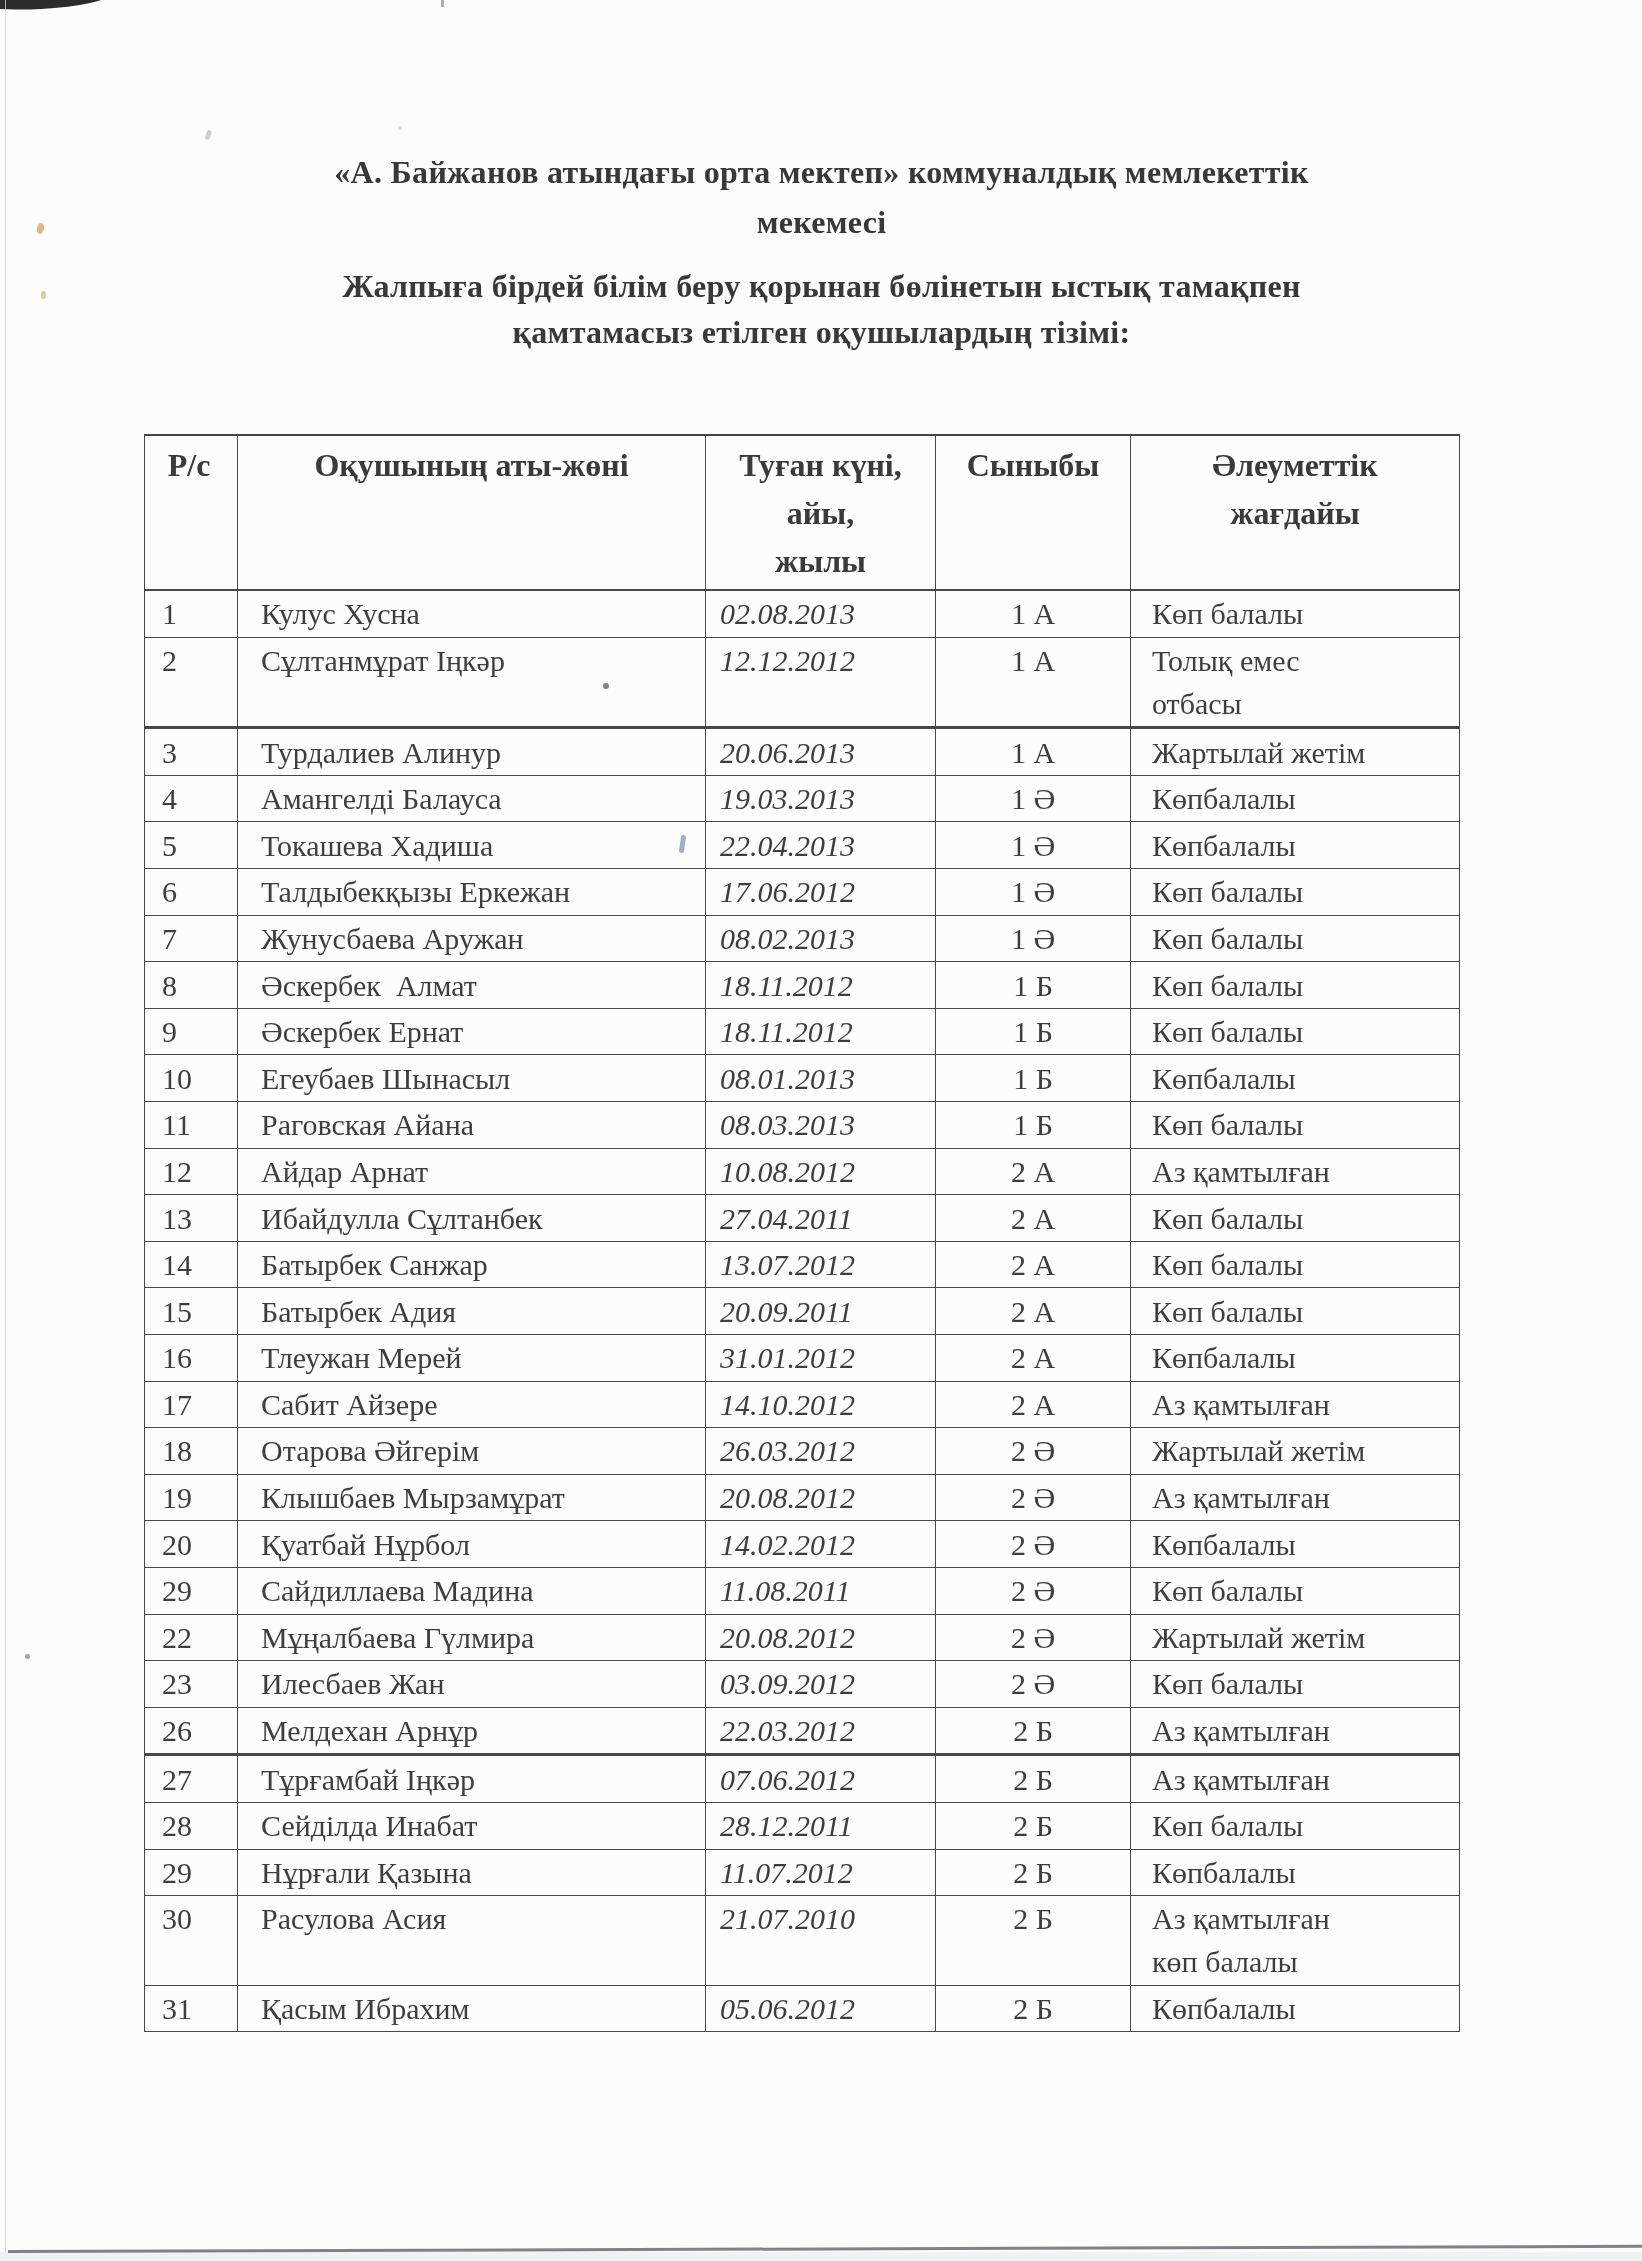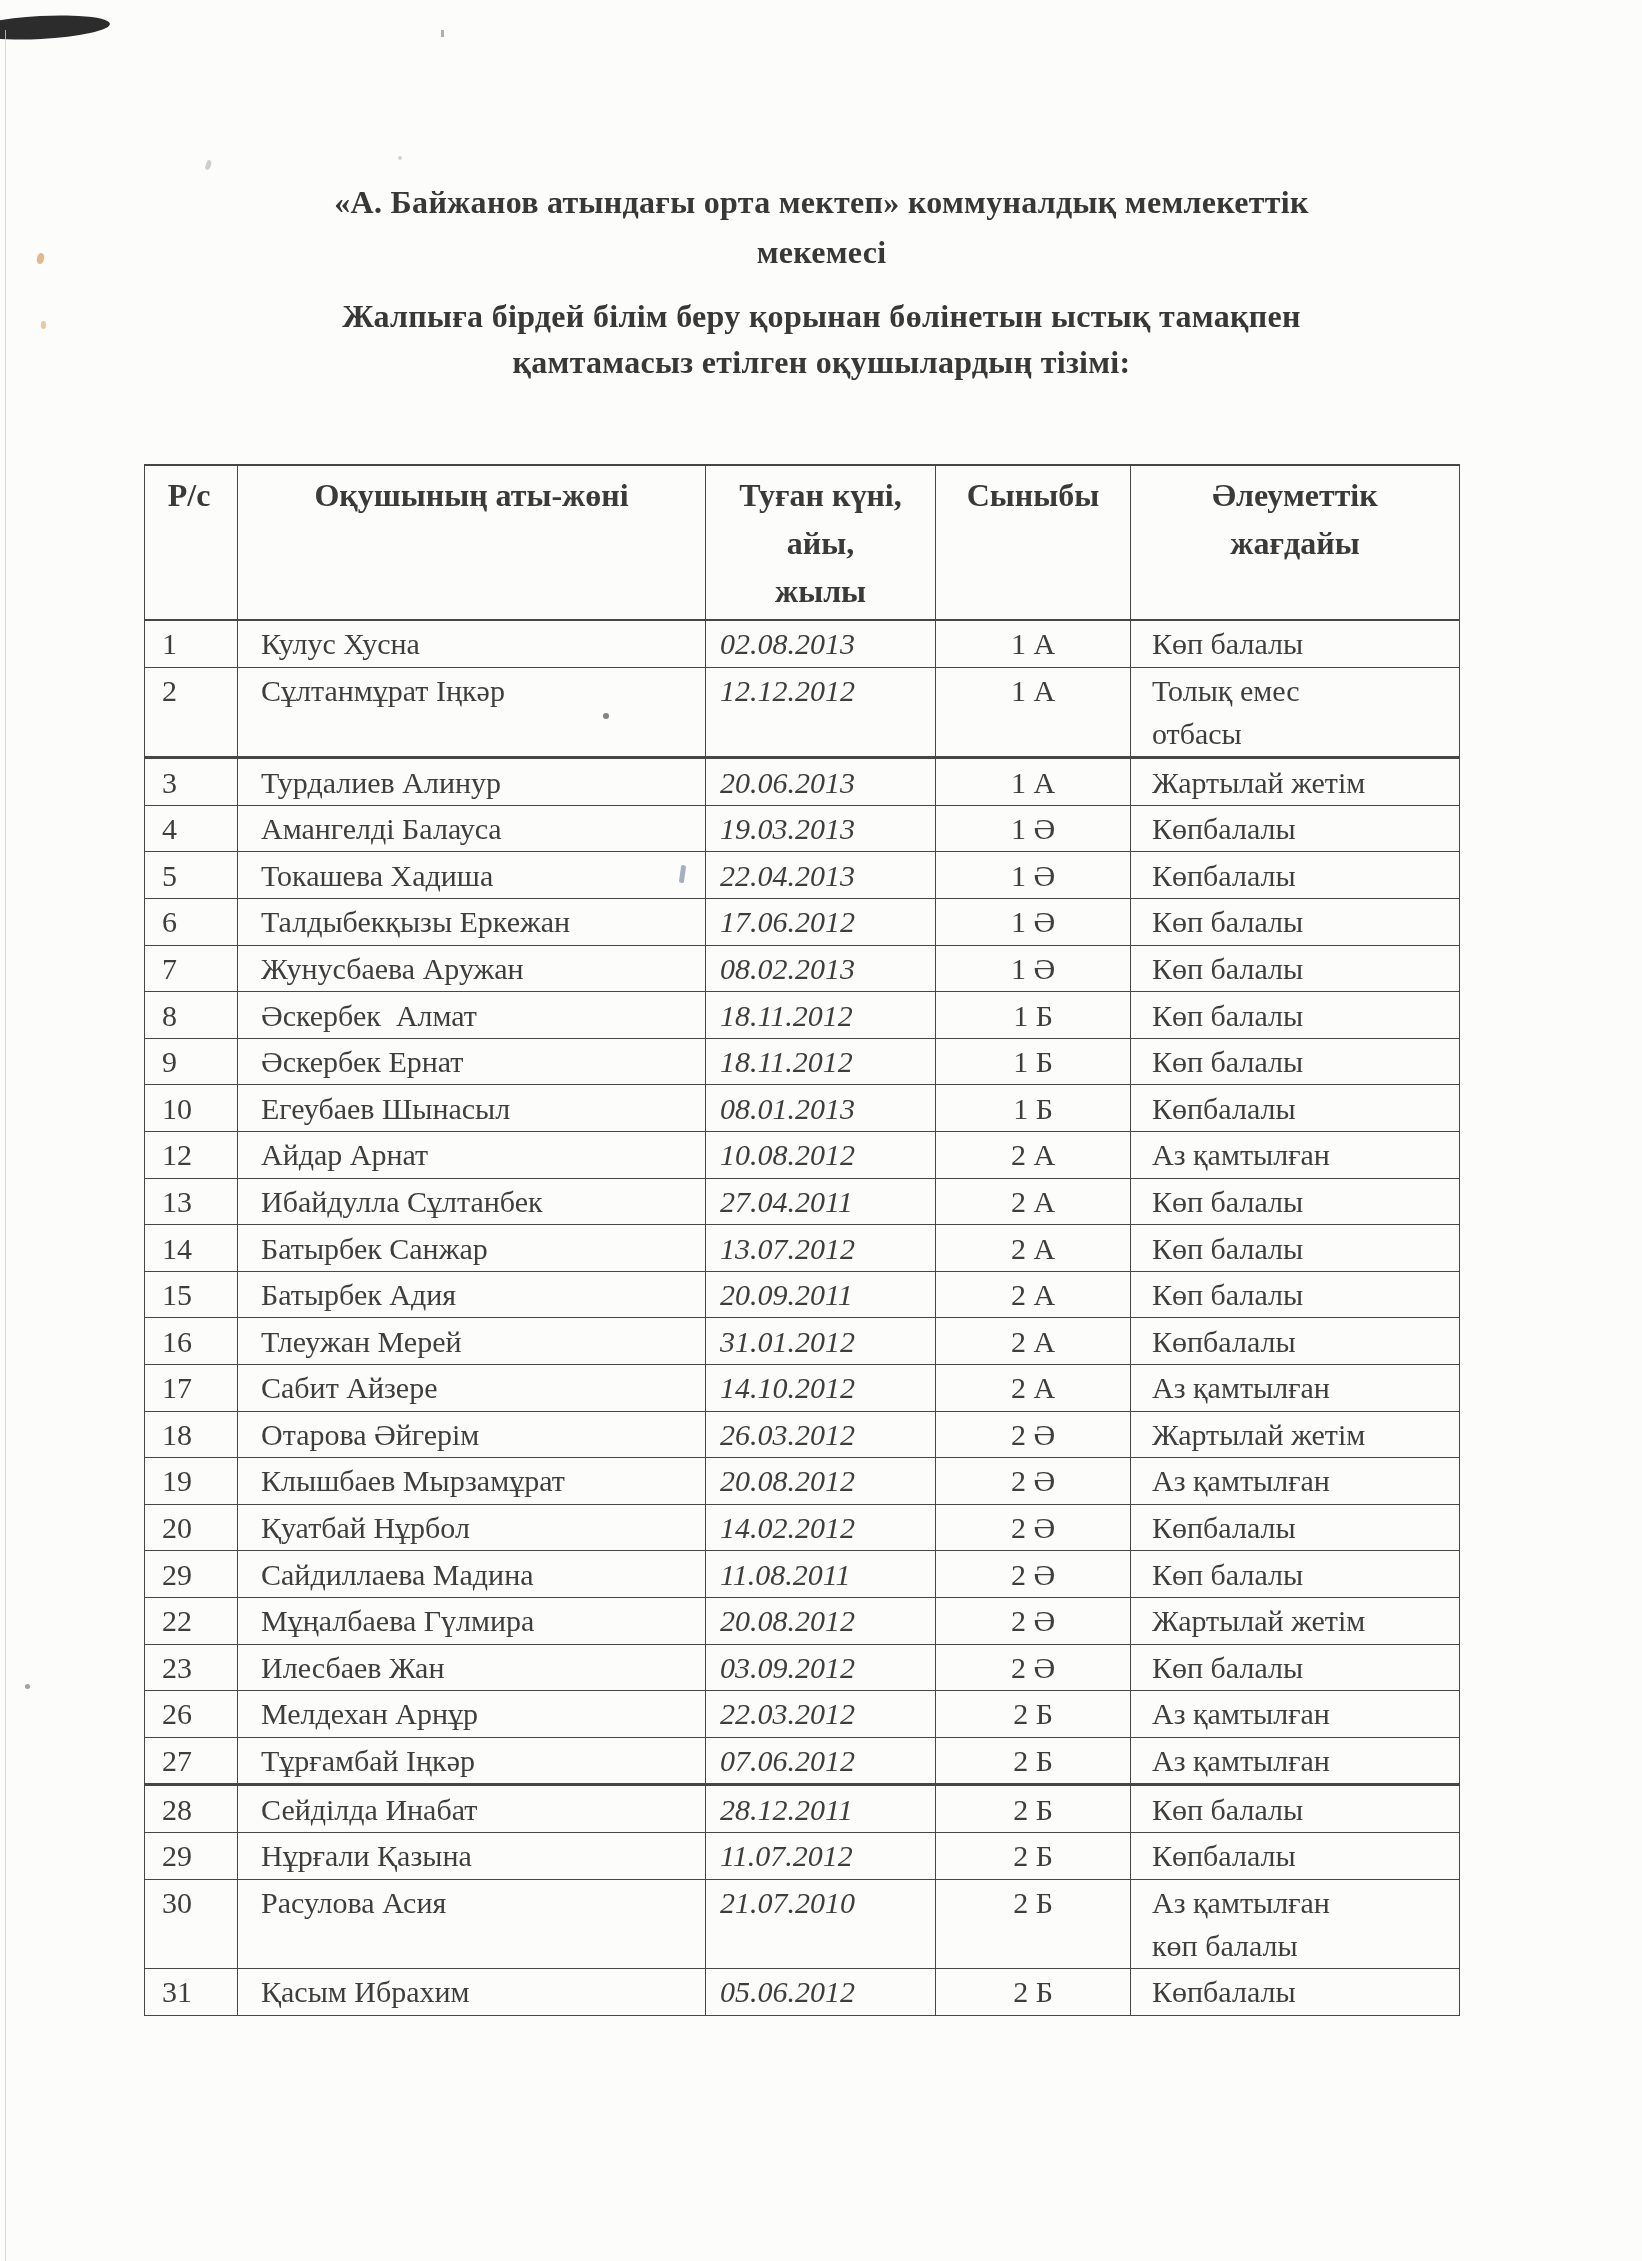--- a/index.html
+++ b/index.html
@@ -4,21 +4,21 @@
 <style>
   html, body { margin: 0; padding: 0; }
   body {
     width: 1643px; height: 2261px;
     position: relative;
     background: #fcfcfa;
     overflow: hidden;
     font-family: "Liberation Serif", "DejaVu Serif", serif;
     color: var(--ink, #3e3e3e);
   }
-  .page { position: absolute; inset: 0; margin-top: 30px; }
+  .page { position: absolute; inset: 0; }
 
   
   .doc-title {
     position: absolute;
     left: 0; top: 147px; width: 1643px;
     text-align: center;
     font-size: 32px; font-weight: bold;
     line-height: 50px;
     color: #383838;
     white-space: pre-line;
@@ -225,20 +225,27 @@
       <td class="cell-social">Көп балалы</td>
     </tr>
         <tr>
       <td class="cell-num">10</td>
       <td class="cell-name">Егеубаев Шынасыл</td>
       <td class="cell-date">08.01.2013</td>
       <td class="cell-class">1 Б</td>
       <td class="cell-social">Көпбалалы</td>
     </tr>
         <tr>
+      <td class="cell-num">11</td>
+      <td class="cell-name">Раговская Айана</td>
+      <td class="cell-date">08.03.2013</td>
+      <td class="cell-class">1 Б</td>
+      <td class="cell-social">Көп балалы</td>
+    </tr>
+        <tr>
       <td class="cell-num">12</td>
       <td class="cell-name">Айдар Арнат</td>
       <td class="cell-date">10.08.2012</td>
       <td class="cell-class">2 А</td>
       <td class="cell-social">Аз қамтылған</td>
     </tr>
         <tr>
       <td class="cell-num">13</td>
       <td class="cell-name">Ибайдулла Сұлтанбек</td>
       <td class="cell-date">27.04.2011</td>

